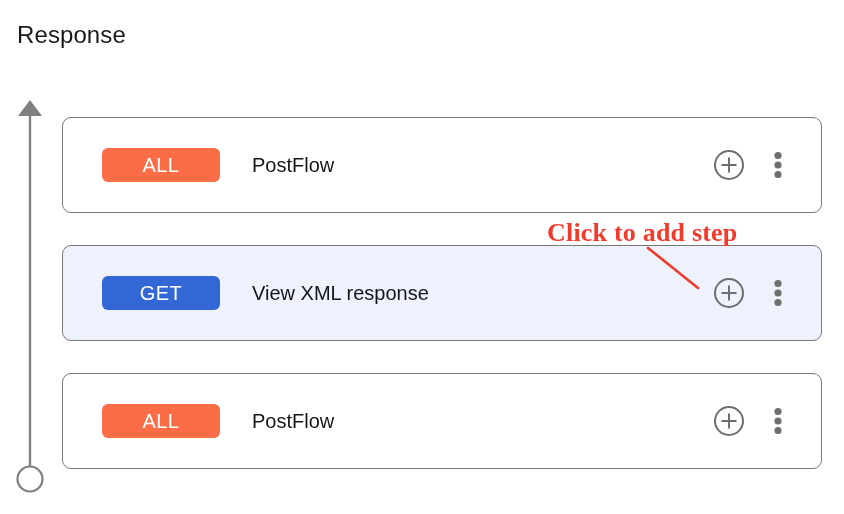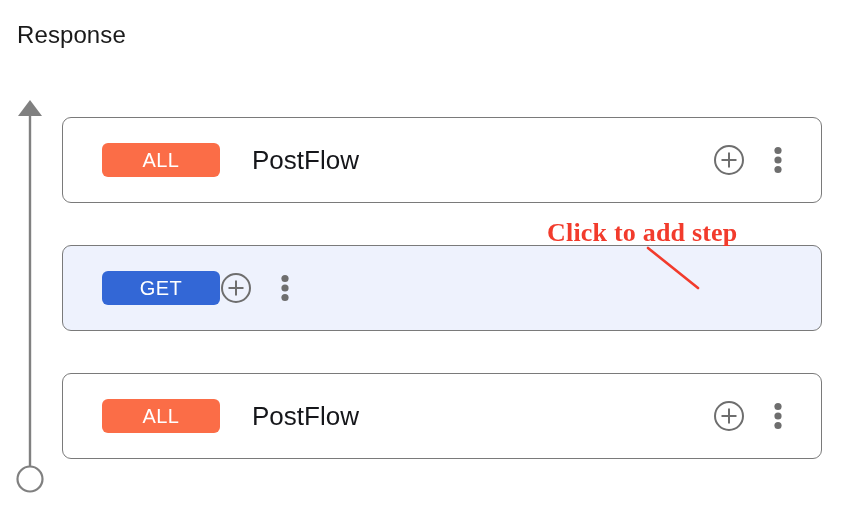--- a/index.html
+++ b/index.html
@@ -41,21 +41,21 @@
     top: 86px;
     width: 48px;
     height: 418px;
   }
 
   
   .step-card {
     position: absolute;
     left: 62px;
     width: 760px;
-    height: 86px;
+    height: 96px;
     box-sizing: border-box;
     border: 1.6px solid #7a7a7a;
     border-radius: 9px;
     background: #ffffff;
     display: flex;
     align-items: center;
   }
   .step-card.selected {
     background: #eef2fd;
   }
@@ -76,21 +76,21 @@
     color: #ffffff;
     letter-spacing: 0.4px;
     flex: 0 0 auto;
     box-sizing: border-box;
   }
   .badge.badge-all { background: #fb6d47; }
   .badge.badge-get { background: #3367d6; }
 
   .step-label {
     margin-left: 32px;
-    font-size: 26px;
+    font-size: 20px;
     font-weight: 400;
     color: #15161a;
     line-height: 26px;
     white-space: nowrap;
     flex: 1 1 auto;
   }
 
   .row-actions {
     display: flex;
     align-items: center;
@@ -173,20 +173,21 @@
           <circle cx="11" cy="6.5" r="3.6" fill="#6e6e6e"></circle>
           <circle cx="11" cy="16" r="3.6" fill="#6e6e6e"></circle>
           <circle cx="11" cy="25.5" r="3.6" fill="#6e6e6e"></circle>
         </svg>
       </button>
     </div>
   </div>
 
   <div class="step-card row-2 selected">
     <div class="badge badge-get">GET</div>
+    <div class="step-label">View XML response</div>
     <div class="row-actions">
       <button class="icon-btn add-step-btn">
         <svg width="32" height="32" viewBox="0 0 32 32">
           <circle cx="16" cy="16" r="14" fill="none" stroke="#6e6e6e" stroke-width="2"></circle>
           <line x1="16" y1="8.5" x2="16" y2="23.5" stroke="#6e6e6e" stroke-width="2"></line>
           <line x1="8.5" y1="16" x2="23.5" y2="16" stroke="#6e6e6e" stroke-width="2"></line>
         </svg>
       </button>
       <button class="icon-btn more-btn">
         <svg width="22" height="32" viewBox="0 0 22 32">

